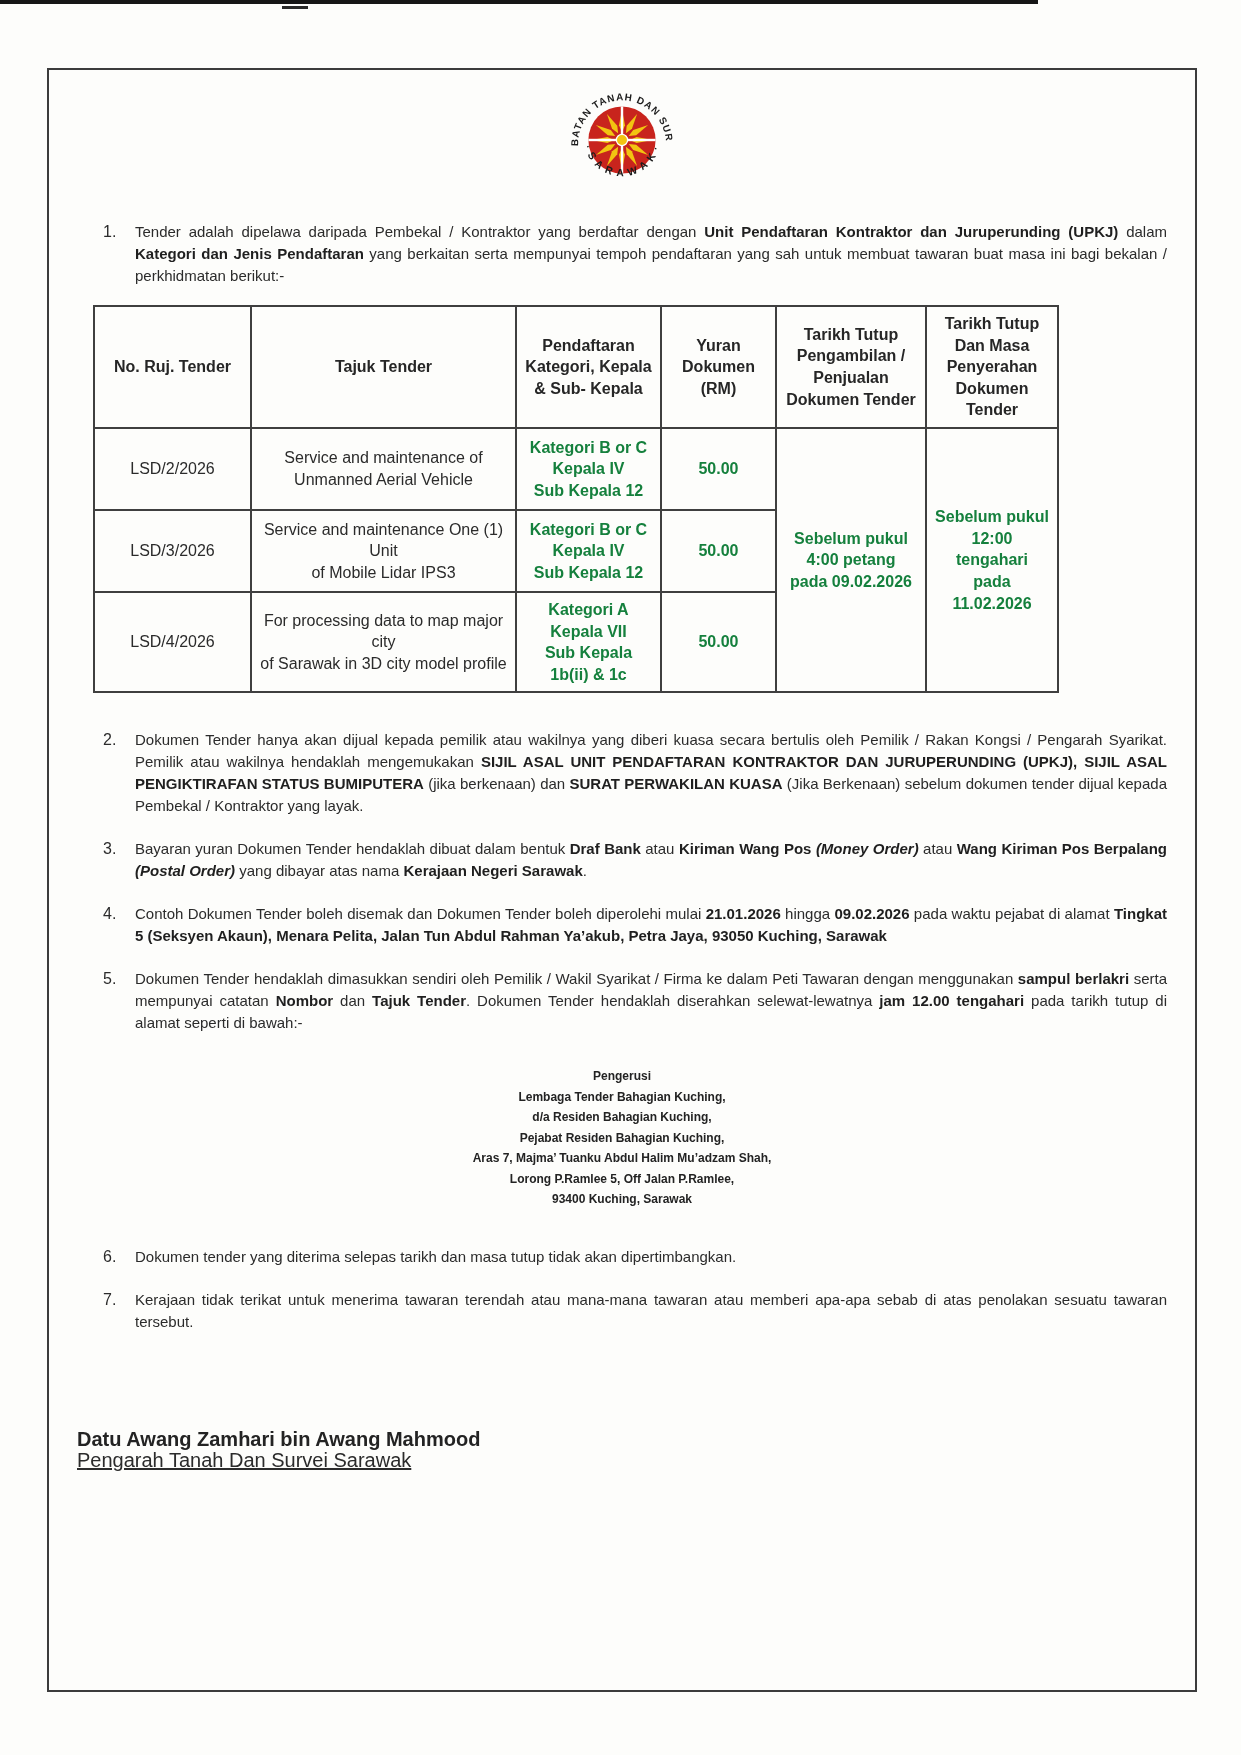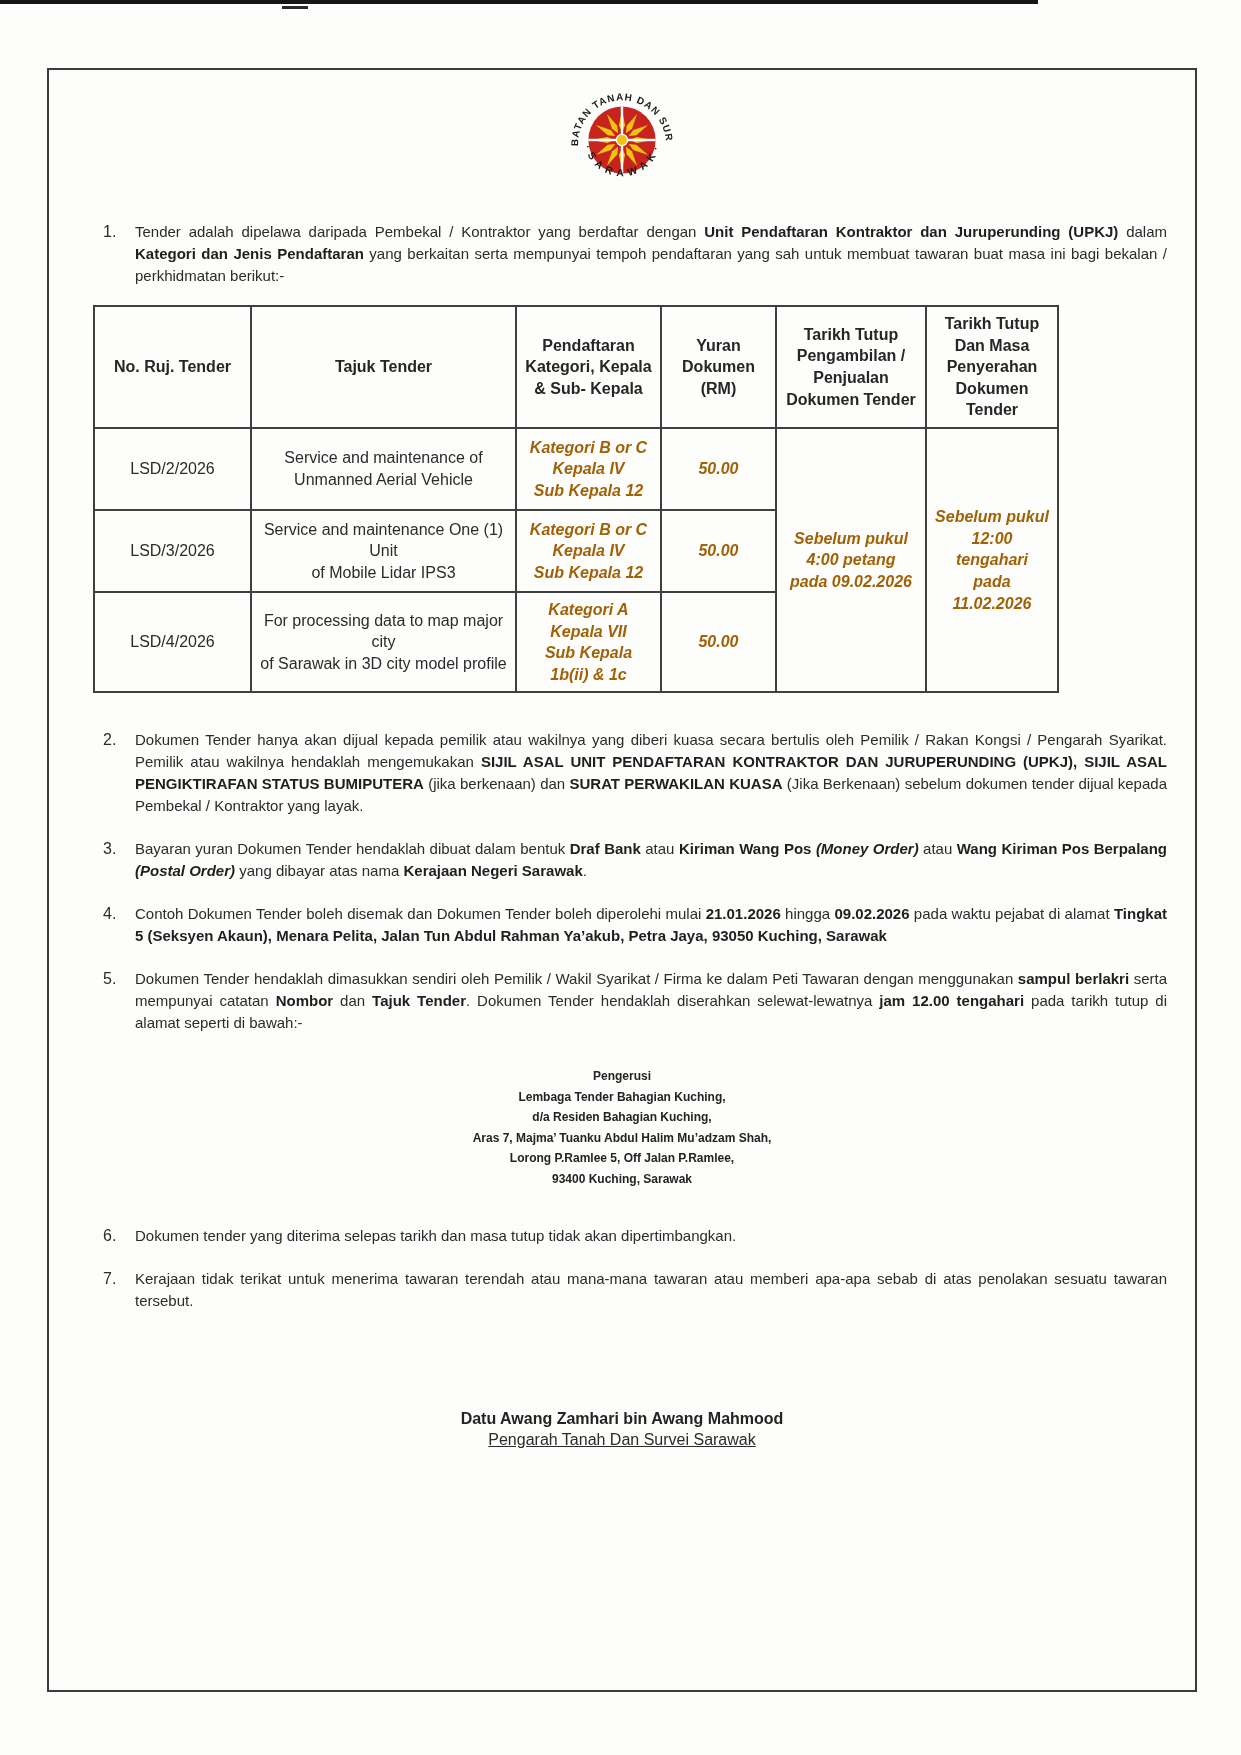--- a/index.html
+++ b/index.html
@@ -27,23 +27,23 @@
   .tender-table {
     margin:18px 0 0 16px; border-collapse:collapse; table-layout:fixed;
     width:964px; font-size:16px; color:#2b2b2b;
   }
   .tender-table th, .tender-table td {
     border:2px solid #3f3f3f; text-align:center; vertical-align:middle;
     padding:6px 8px; line-height:1.35; white-space:pre-line;
   }
   .tender-table th { font-weight:700; height:118px; color:#262626; }
   .row-h1 { height:82px; } .row-h2 { height:82px; } .row-h3 { height:96px; }
-  .cell-bold { font-weight:700; color:#a16207;font-style:italic; }
+  .cell-bold { font-weight:700; color:#15803d; }
   .address-block { margin-top:32px; text-align:center; font-weight:700; font-size:12px; line-height:20.5px; color:#232323; }
-  .sig-block { margin-top:96px; text-align:center; font-size:16px; line-height:21px; }
+  .sig-block { margin-top:96px; text-align:left; font-size:20px; line-height:21px; }
   .sig-name { font-weight:700; color:#232323; }
   .sig-title { font-weight:400;text-decoration:underline; }
   .mt-wide { margin-top:36px; }
 </style>
 </head>
 <body>
 
 <div class="scan-bar"></div>
 <div class="scan-bar2"></div>
 
@@ -175,20 +175,21 @@
 
   <div class="item">
     <span class="num">5.</span>
     <p class="txt"><span>Dokumen Tender hendaklah dimasukkan sendiri oleh Pemilik / Wakil Syarikat / Firma ke dalam Peti Tawaran dengan menggunakan </span><span class="b">sampul berlakri</span><span> serta mempunyai catatan </span><span class="b">Nombor</span><span> dan </span><span class="b">Tajuk Tender</span><span>. Dokumen Tender hendaklah diserahkan selewat-lewatnya </span><span class="b">jam 12.00 tengahari</span><span> pada tarikh tutup di alamat seperti di bawah:-</span></p>
   </div>
 
   <div class="address-block">
     <div>Pengerusi</div>
     <div>Lembaga Tender Bahagian Kuching,</div>
     <div>d/a Residen Bahagian Kuching,</div>
+    <div>Pejabat Residen Bahagian Kuching,</div>
     <div>Aras 7, Majma’ Tuanku Abdul Halim Mu’adzam Shah,</div>
     <div>Lorong P.Ramlee 5, Off Jalan P.Ramlee,</div>
     <div>93400 Kuching, Sarawak</div>
   </div>
 
   <div class="item mt-wide">
     <span class="num">6.</span>
     <p class="txt"><span>Dokumen tender yang diterima selepas tarikh dan masa tutup tidak akan dipertimbangkan.</span></p>
   </div>
 

